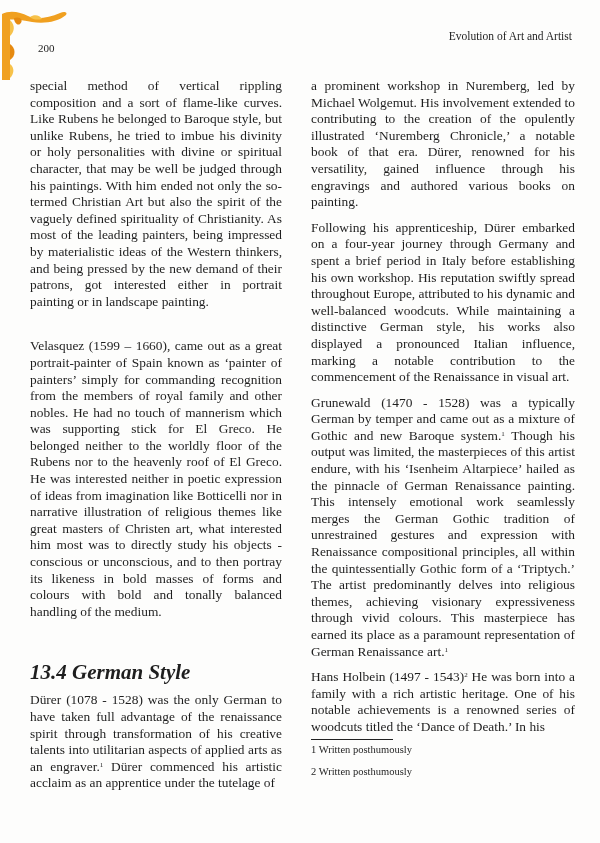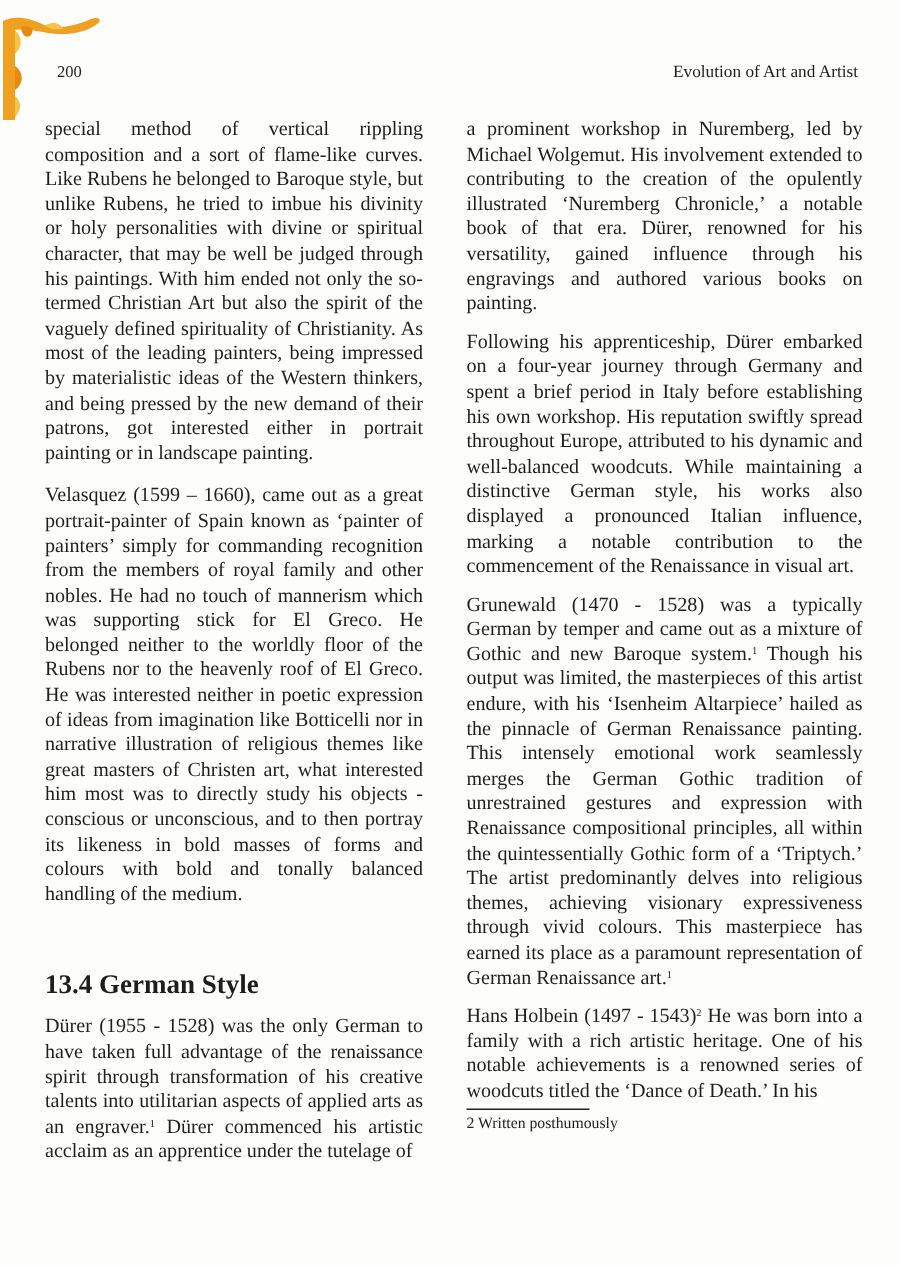--- a/index.html
+++ b/index.html
@@ -2,27 +2,27 @@
 <html><head>
   <meta charset="utf-8">
   <style>
     html, body { margin: 0; padding: 0; }
     body {
       width: 600px; height: 843px; background: #fdfdfc; position: relative; overflow: hidden;
       font-family: "Liberation Serif", "DejaVu Serif", serif; color: #1e1e1e;
     }
     .ornament { position: absolute; left: 0; top: 0; width: 72px; height: 80px; }
     .page-number { position: absolute; left: 38px; top: 42px; font-size: 11px; }
-    .running-head { position: absolute; right: 28px; top: 42px; font-size: 11.5px; }
+    .running-head { position: absolute; right: 28px; top: 30px; font-size: 11.5px; }
     .col { position: absolute; top: 78px; font-size: 13.4px; line-height: 16.6px; text-align: justify; }
     .col-left { left: 30px; width: 252px; }
     .col-right { left: 311px; width: 264px; }
     .col p { margin: 0 0 9px 0; hyphens: none; }
-    .col-left p.first { margin-bottom: 12px; }
-    h2.section { font-family: "Liberation Serif", serif; font-size: 18px; font-weight: bold; margin: 42px 0 10px 0; line-height: 20px; }
+    .col-left p.first { margin-bottom: 28px; }
+    h2.section { font-family: "Liberation Serif", serif; font-size: 21px; font-weight: bold; margin: 42px 0 10px 0; line-height: 20px; font-style: italic; }
     sup { font-size: 7px; vertical-align: top; position: relative; top: -2px; }
     .footnote-rule { width: 82px; border-top: 1px solid #222; margin: 3px 0 3px 0; }
     .footnote { font-size: 10.5px; line-height: 13.5px; margin: 0; text-align: left; }
   </style>
 </head>
 <body>
 
 <svg class="ornament" viewBox="0 0 72 80">
   <g fill="#f0a020">
     <path d="M2 14 C 10 10, 20 12, 28 16 C 36 20, 48 18, 60 13 C 64 11, 68 12, 66 15 C 58 22, 44 24, 32 22 C 22 20, 14 19, 8 20 Z"></path>
@@ -35,23 +35,24 @@
   </g>
 </svg>
 
 <div class="page-number">200</div>
 <div class="running-head">Evolution of Art and Artist</div>
 
 <div class="col col-left">
   <p class="first">special method of vertical rippling composition and a sort of flame-like curves. Like Rubens he belonged to Baroque style, but unlike Rubens, he tried to imbue his divinity or holy personalities with divine or spiritual character, that may be well be judged through his paintings. With him ended not only the so-termed Christian Art but also the spirit of the vaguely defined spirituality of Christianity. As most of the leading painters, being impressed by materialistic ideas of the Western thinkers, and being pressed by the new demand of their patrons, got interested either in portrait painting or in landscape painting.</p>
   <p>Velasquez (1599 – 1660), came out as a great portrait-painter of Spain known as ‘painter of painters’ simply for commanding recognition from the members of royal family and other nobles. He had no touch of mannerism which was supporting stick for El Greco. He belonged neither to the worldly floor of the Rubens nor to the heavenly roof of El Greco. He was interested neither in poetic expression of ideas from imagination like Botticelli nor in narrative illustration of religious themes like great masters of Christen art, what interested him most was to directly study his objects - conscious or unconscious, and to then portray its likeness in bold masses of forms and colours with bold and tonally balanced handling of the medium.</p>
   <h2 class="section">13.4 German Style</h2>
-  <p><span>Dürer (1955 - 1528) was the only German to have taken full advantage of the renaissance spirit through transformation of his creative talents into utilitarian aspects of applied arts as an engraver.</span><sup>1</sup><span> Dürer commenced his artistic acclaim as an apprentice under the tutelage of</span></p>
+  <p><span>Dürer (1078 - 1528) was the only German to have taken full advantage of the renaissance spirit through transformation of his creative talents into utilitarian aspects of applied arts as an engraver.</span><sup>1</sup><span> Dürer commenced his artistic acclaim as an apprentice under the tutelage of</span></p>
 </div>
 
 <div class="col col-right">
   <p>a prominent workshop in Nuremberg, led by Michael Wolgemut. His involvement extended to contributing to the creation of the opulently illustrated ‘Nuremberg Chronicle,’ a notable book of that era. Dürer, renowned for his versatility, gained influence through his engravings and authored various books on painting.</p>
   <p>Following his apprenticeship, Dürer embarked on a four-year journey through Germany and spent a brief period in Italy before establishing his own workshop. His reputation swiftly spread throughout Europe, attributed to his dynamic and well-balanced woodcuts. While maintaining a distinctive German style, his works also displayed a pronounced Italian influence, marking a notable contribution to the commencement of the Renaissance in visual art.</p>
   <p><span>Grunewald (1470 - 1528) was a typically German by temper and came out as a mixture of Gothic and new Baroque system.</span><sup>1</sup><span> Though his output was limited, the masterpieces of this artist endure, with his ‘Isenheim Altarpiece’ hailed as the pinnacle of German Renaissance painting. This intensely emotional work seamlessly merges the German Gothic tradition of unrestrained gestures and expression with Renaissance compositional principles, all within the quintessentially Gothic form of a ‘Triptych.’ The artist predominantly delves into religious themes, achieving visionary expressiveness through vivid colours. This masterpiece has earned its place as a paramount representation of German Renaissance art.</span><sup>1</sup></p>
   <p style="margin-bottom:0"><span>Hans Holbein (1497 - 1543)</span><sup>2</sup><span> He was born into a family with a rich artistic heritage. One of his notable achievements is a renowned series of woodcuts titled the ‘Dance of Death.’ In his</span></p>
   <div class="footnote-rule"></div>
+  <p class="footnote">1 Written posthumously</p>
   <p class="footnote">2 Written posthumously</p>
 </div>
 
 </body></html>

